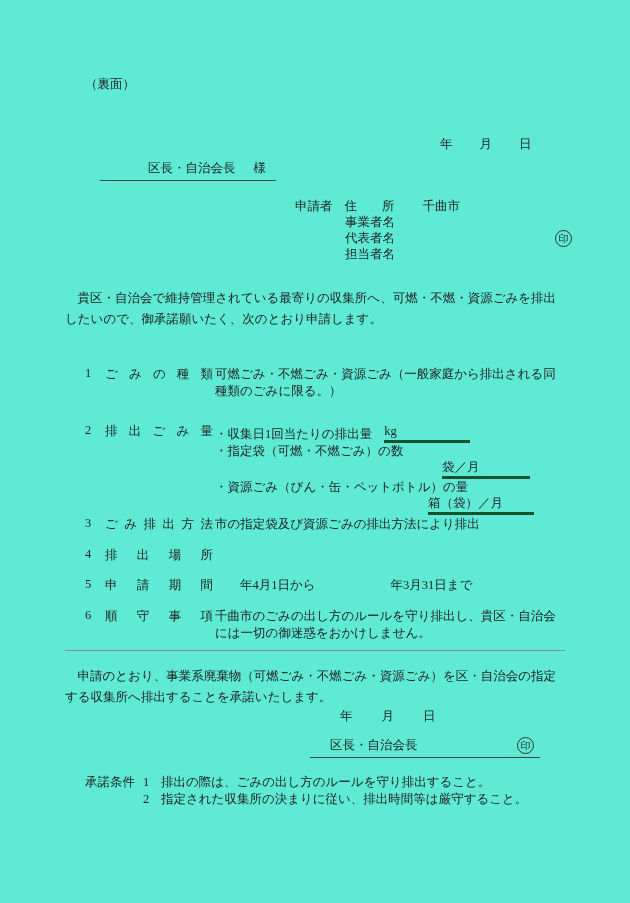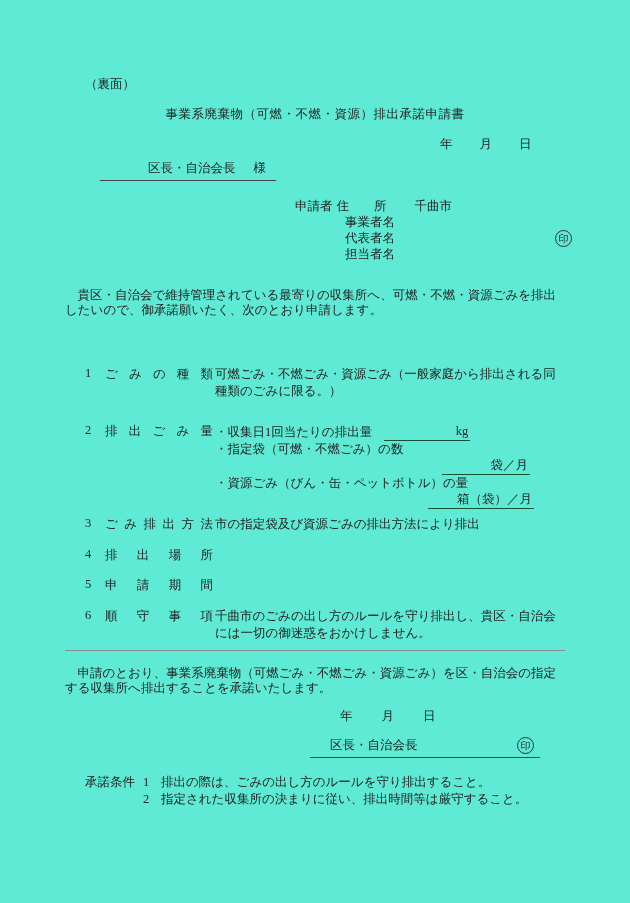--- a/index.html
+++ b/index.html
@@ -23,51 +23,51 @@
 
   .addressee  {
     top:160px; left:100px;
     border-bottom:1px solid #444;
     padding:0 10px 3px 48px;
     display:flex; gap:18px;
   }
 
   .applicant  { top:198px; left:295px; width:245px; line-height:16px; }
   .app-row    { display:flex; }
-  .app-row1 .app-head { margin-right:4px; }
+  .app-row1 .app-head { margin-right:12px; }
   .app-row1 .app-addr-label { margin-right:28px; }
   .app-sub    { margin-left:50px; position:relative; }
   .seal {
     display:inline-flex; align-items:center; justify-content:center;
     width:17px; height:17px; border:1px solid #333; border-radius:50%;
     font-size:10px; line-height:1; box-sizing:border-box;
   }
   .app-seal   { position:absolute; left:210px; top:0; }
 
-  .paragraph  { line-height:15px; text-indent:1em; }
+  .paragraph  { line-height:21px; text-indent:1em; }
   .para1      { top:288px; left:65px; width:495px; }
   .para2      { top:666px; left:65px; width:492px; }
 
   .item       { display:flex; left:85px; align-items:flex-start; }
   .item-no    { width:20px; flex:none; }
   .item-label { width:108px; flex:none; text-align:justify; text-align-last:justify; margin-right:2px; }
   .item-content { width:352px; line-height:16.5px; }
   .item1 { top:366px; }
   .item2 { top:423px; }
   .item3 { top:516px; }
   .item4 { top:547px; }
   .item5 { top:577px; }
   .item6 { top:608px; }
 
   .qline      { line-height:16.5px; }
   .qline-flex { display:flex; align-items:flex-end; }
   .blank {
     display:inline-block;
-    border-bottom:1px solid #14532d;
-    text-align:right;
+    border-bottom:3px solid #14532d;
+    text-align:left;
     padding-right:2px;
     box-sizing:border-box;
   }
   .blank-kg   { width:86px; margin-left:12px; }
   .unit-right { text-align:right; }
   .unit-bag   { padding-right:37px; }
   .unit-box   { padding-right:33px; }
   .blank-bag  { width:88px; }
   .blank-box  { width:106px; }
 
@@ -87,21 +87,20 @@
   .cond-row   { display:flex; }
   .cond-no    { width:10px; flex:none; margin-right:8px; }
 </style>
 </head>
 <body>
 
 <div class="page">
 
   <div class="abs backside">（裏面）</div>
 
-  <div class="abs doc-title">事業系廃棄物（可燃・不燃・資源）排出承諾申請書</div>
 
   <div class="abs dateline dateline1">
     <span>年</span>
     <span>月</span>
     <span>日</span>
   </div>
 
   <div class="abs addressee">
     <span>区長・自治会長</span>
     <span>様</span>
@@ -159,20 +158,21 @@
   </div>
 
   <div class="abs item item4">
     <span class="item-no">4</span>
     <span class="item-label">排 出 場 所</span>
   </div>
 
   <div class="abs item item5">
     <span class="item-no">5</span>
     <span class="item-label">申 請 期 間</span>
+    <span class="item-content">　　年4月1日から　　　　　　年3月31日まで</span>
   </div>
 
   <div class="abs item item6">
     <span class="item-no">6</span>
     <span class="item-label">順 守 事 項</span>
     <span class="item-content">千曲市のごみの出し方のルールを守り排出し、貴区・自治会には一切の御迷惑をおかけしません。</span>
   </div>
 
   <div class="abs divider"></div>
 

